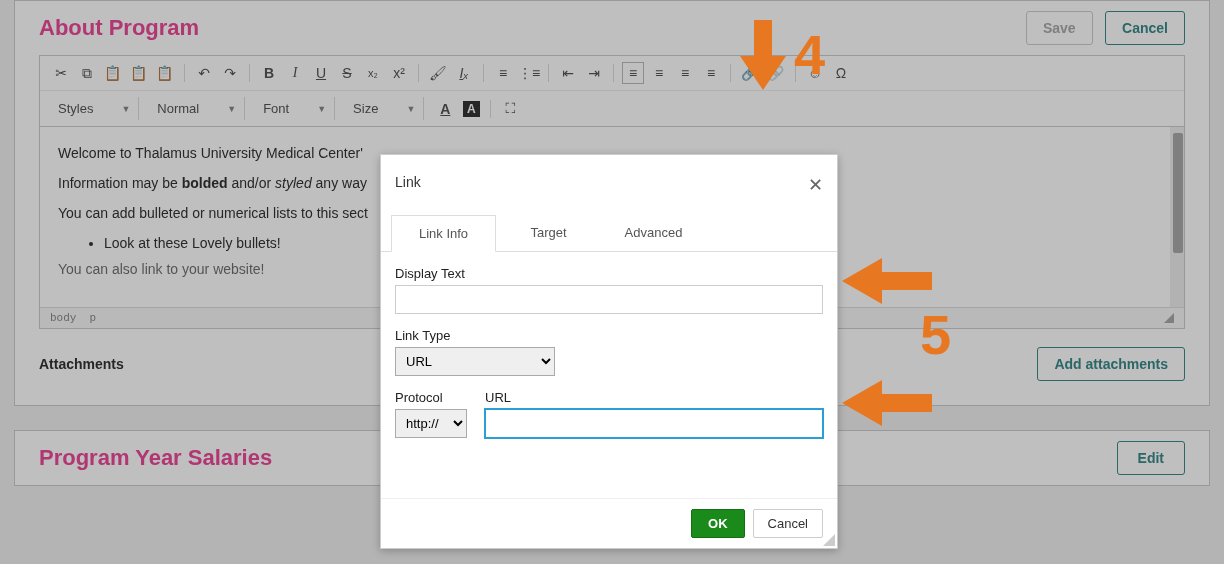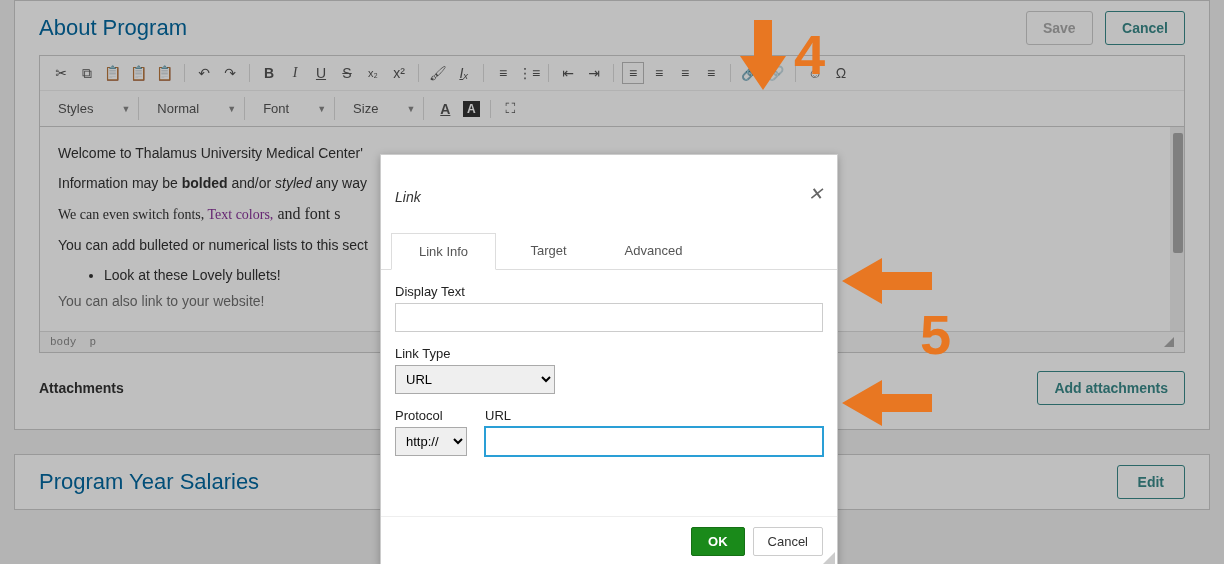--- a/index.html
+++ b/index.html
@@ -1,21 +1,21 @@
 <!DOCTYPE html>
 <html><head>
 <meta charset="utf-8">
 <style>
 * { box-sizing: border-box; margin: 0; padding: 0; }
 body { font-family: Arial, Helvetica, sans-serif; background: #f0f0f0; width: 1224px; height: 564px; overflow: hidden; position: relative; }
 .overlay { position: absolute; inset: 0; background: rgba(0,0,0,0.25); z-index: 10; }
 .page { padding: 0 14px; }
 .panel { background: #fff; border: 1px solid #ccc; border-radius: 0; margin-top: 0; }
 .panel-header { display: flex; justify-content: space-between; align-items: center; padding: 10px 24px 10px 24px; }
-.panel-title { font-size: 22px; font-weight: 400; color: #0369a1; }
+.panel-title { font-size: 22px; font-weight: 700; color: #ec4899; }
 .btn { display: inline-flex; align-items: center; justify-content: center; padding: 8px 16px; font-size: 14px; border-radius: 3px; cursor: pointer; font-weight: 600; }
 .btn-save { border: 1px solid #ccc; color: #aaa; background: #fff; margin-right: 8px; }
 .btn-cancel { border: 1px solid #3a8a8a; color: #3a8a8a; background: #fff; }
 .btn-add { border: 1px solid #3a8a8a; color: #3a8a8a; background: #fff; }
 .btn-edit { border: 1px solid #3a8a8a; color: #3a8a8a; background: #fff; padding: 8px 20px; }
 .editor-box { margin: 0 24px 0 24px; border: 1px solid #ccc; }
 .toolbar { border-bottom: 1px solid #ccc; }
 .toolbar-row { display: flex; align-items: center; gap: 4px; padding: 6px 10px; }
 .toolbar-row:last-child { border-top: 1px solid #eee; }
 .tbtn { width: 22px; height: 22px; display: inline-flex; align-items: center; justify-content: center; color: #555; font-size: 14px; }
@@ -29,21 +29,21 @@
 .bullets { margin: 4px 0 10px 46px; }
 .bullets li { margin-bottom: 4px; }
 .status-bar { background: #f7f7f7; border-top: 1px solid #ddd; padding: 4px 10px; font-size: 11px; color: #888; display: flex; align-items: center; justify-content: space-between; font-family: Liberation Mono, monospace; }
 .status-bar .resize { width: 0; height: 0; border-style: solid; border-width: 0 0 10px 10px; border-color: transparent transparent #aaa transparent; }
 .scroll-placeholder { position: absolute; right: 0; top: 0; width: 14px; height: 100%; background: #eee; }
 .scroll-thumb { position: absolute; right: 1px; top: 6px; width: 10px; height: 120px; background: #aaa; border-radius: 2px; }
 .attachments-row { display: flex; justify-content: space-between; align-items: center; padding: 18px 24px 24px 4px; }
 .attachments-label { font-weight: 600; font-size: 14px; color: #333; padding-left: 20px; }
 .panel2 { margin-top: 24px; }
 .modal { position: absolute; top: 154px; left: 380px; width: 458px; background: #fff; border: 1px solid #ccc; box-shadow: 0 2px 8px rgba(0,0,0,0.25); z-index: 20; }
-.modal-header { display: flex; justify-content: space-between; align-items: flex-end; padding: 28px 14px; font-style: italic; }
+.modal-header { display: flex; justify-content: space-between; align-items: flex-start; padding: 19px 14px; }
 .modal-title { font-size: 14px; color: #333; }
 .modal-close { font-size: 18px; color: #666; cursor: pointer; }
 .modal-tabs { display: flex; border-bottom: 1px solid #ddd; padding: 0 10px; }
 .modal-tab { padding: 10px 0; font-size: 13px; color: #555; text-align: center; cursor: pointer; width: 105px; }
 .modal-tab.active { border: 1px solid #ddd; border-bottom: 1px solid #fff; margin-bottom: -1px; }
 .modal-body { padding: 14px 14px 10px 14px; }
 .modal-body label { font-size: 13px; color: #222; display: block; margin-bottom: 4px; }
 .modal-body input[type=text] { width: 100%; padding: 6px 8px; font-size: 13px; border: 1px solid #ccc; }
 .modal-body select { padding: 5px 6px; font-size: 13px; border: 1px solid #aaa; background: #efefef; }
 .field-group { margin-bottom: 14px; }
@@ -143,21 +143,20 @@
         </div>
       </div>
 
       <div class="editor-content">
         <div class="scroll-placeholder">
             <div class="scroll-thumb"></div>
           </div>
         <div style="position:relative; padding-right:16px;">
           <p class="cut"><span>Welcome to Thalamus University Medical Center'</span></p>
           <p class="cut"><span>Information may be </span><span class="bold">bolded</span><span> and/or </span><span class="italic">styled</span><span> any way</span></p>
-          <p class="cut serif"><span>We can even switch fonts, </span><span class="purple">Text colors,</span><span style="font-size:16px"> and font s</span></p>
           <p class="cut">You can add bulleted or numerical lists to this sect</p>
           <ul class="bullets">
               <li>Look at these Lovely bullets!</li>
             </ul>
           <p class="cut" style="opacity:.7">You can also link to your website!</p>
         </div>
       </div>
 
       <div class="status-bar">
         <div><span>body</span>&nbsp;&nbsp;<span>p</span></div>

